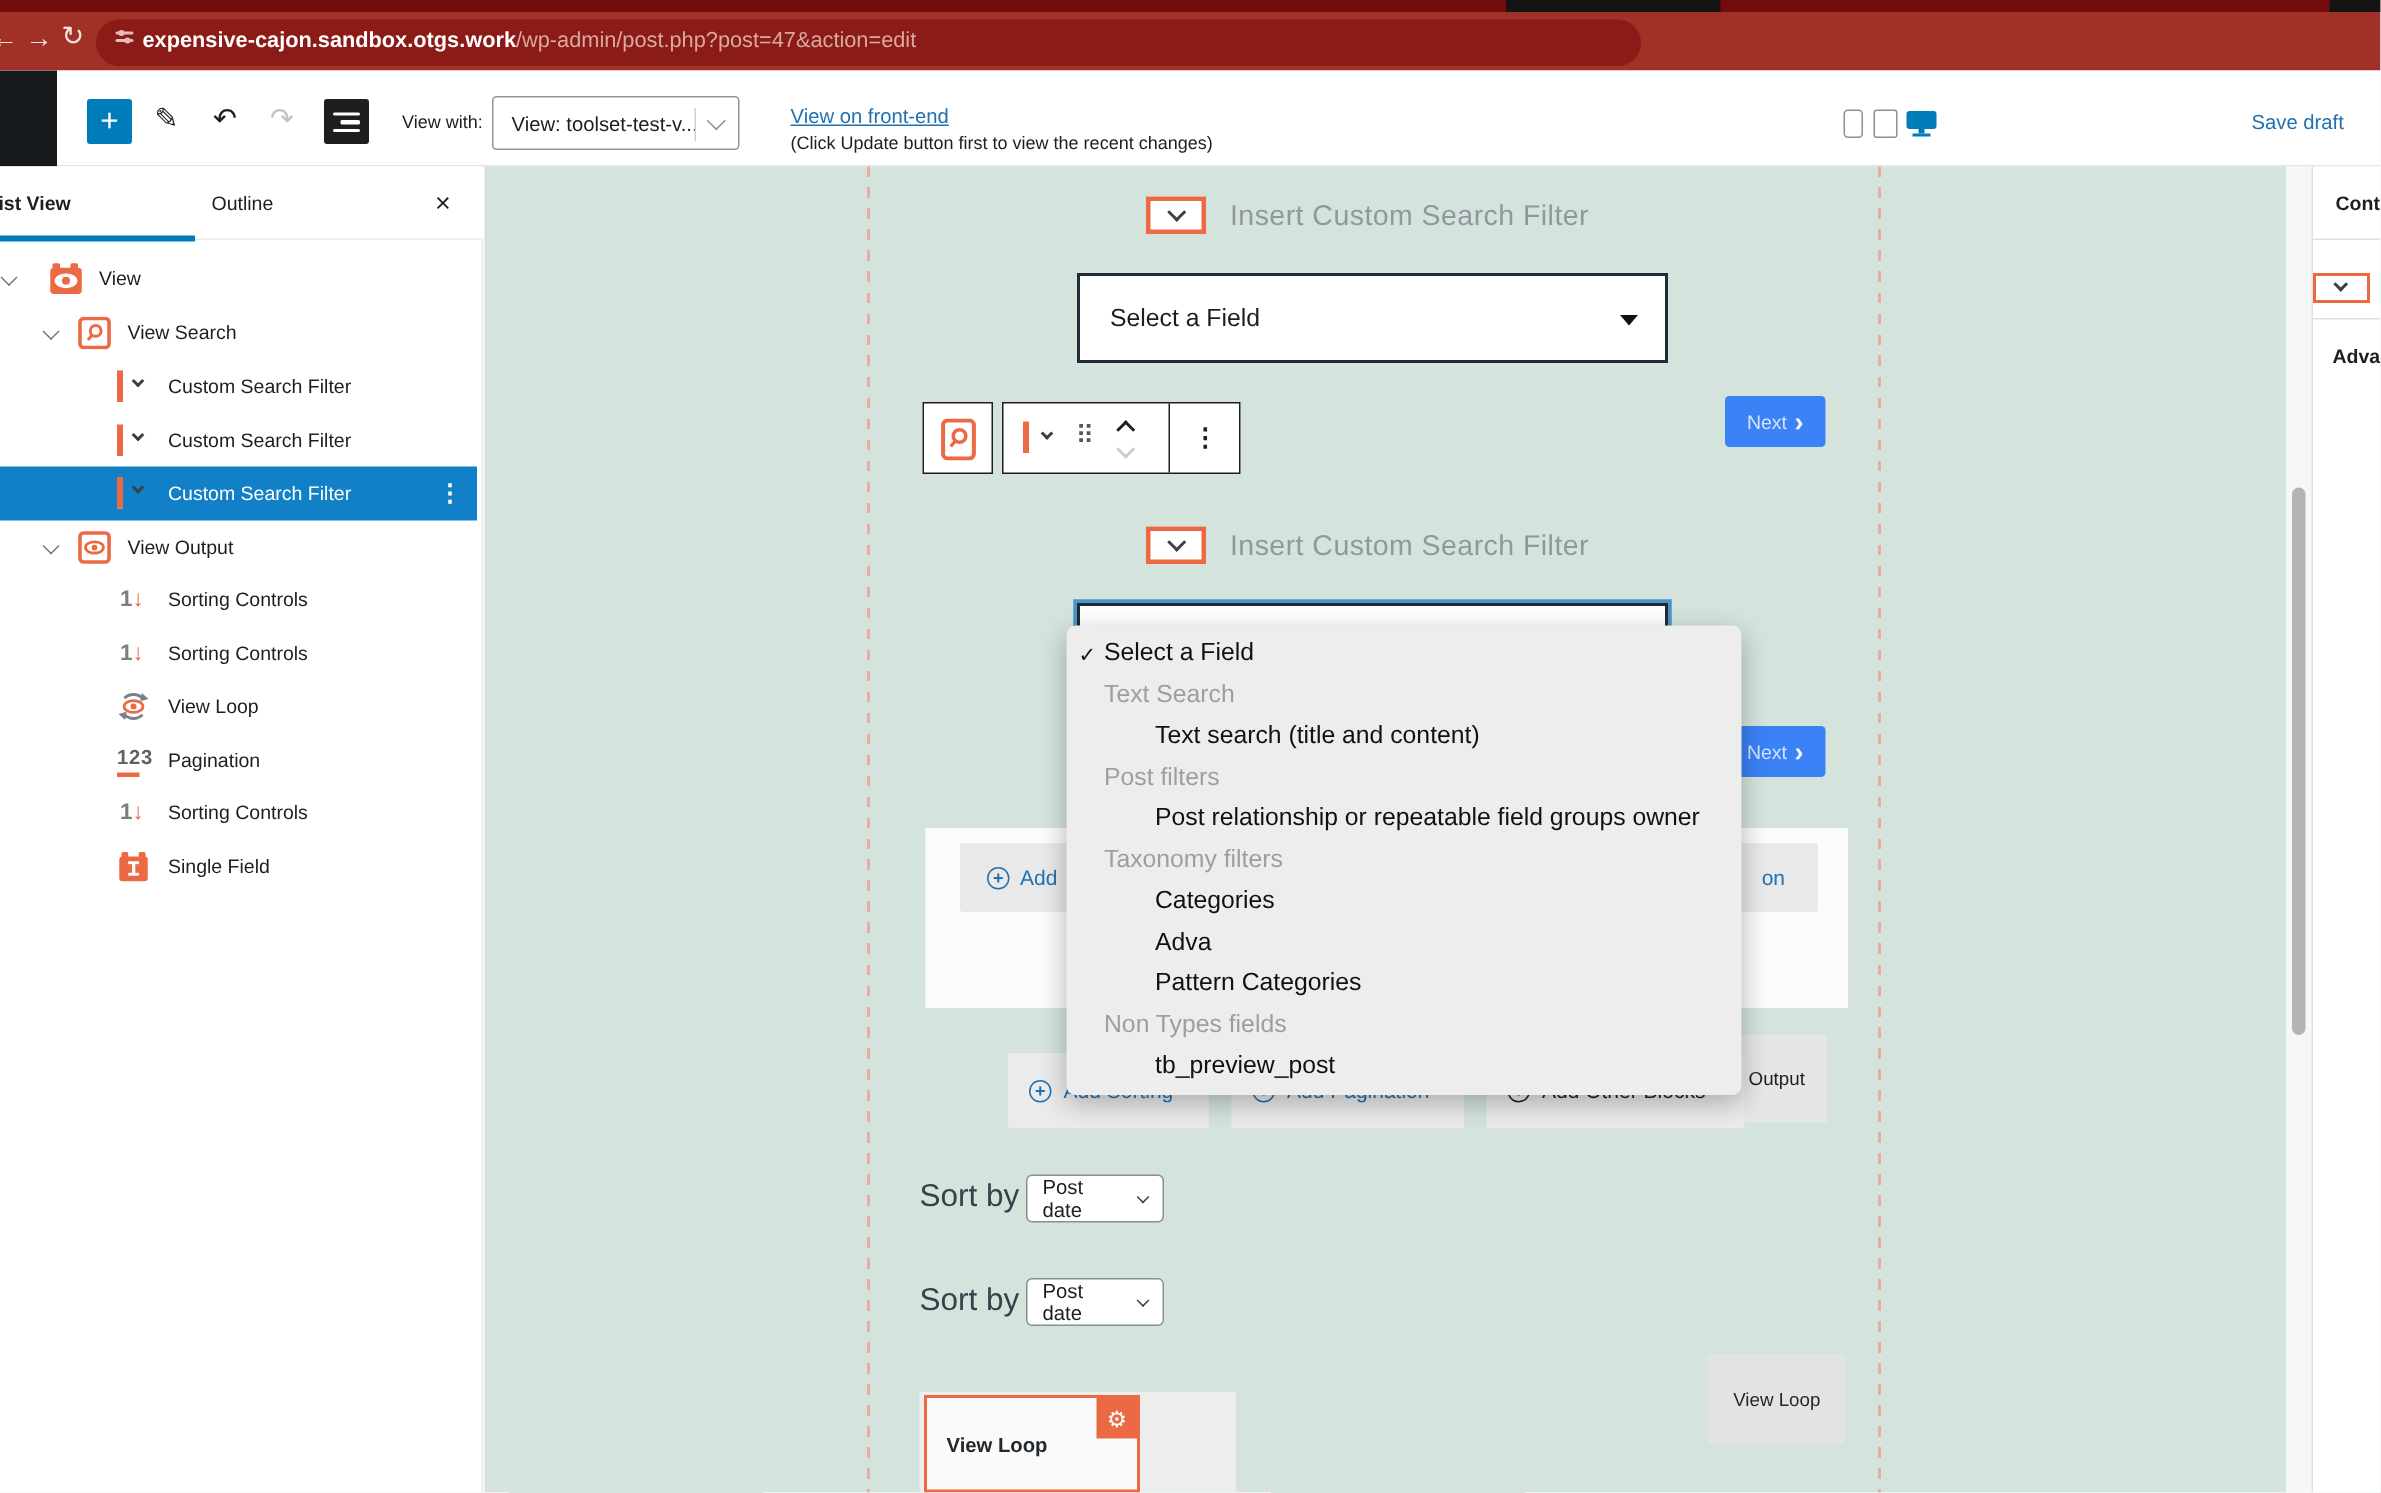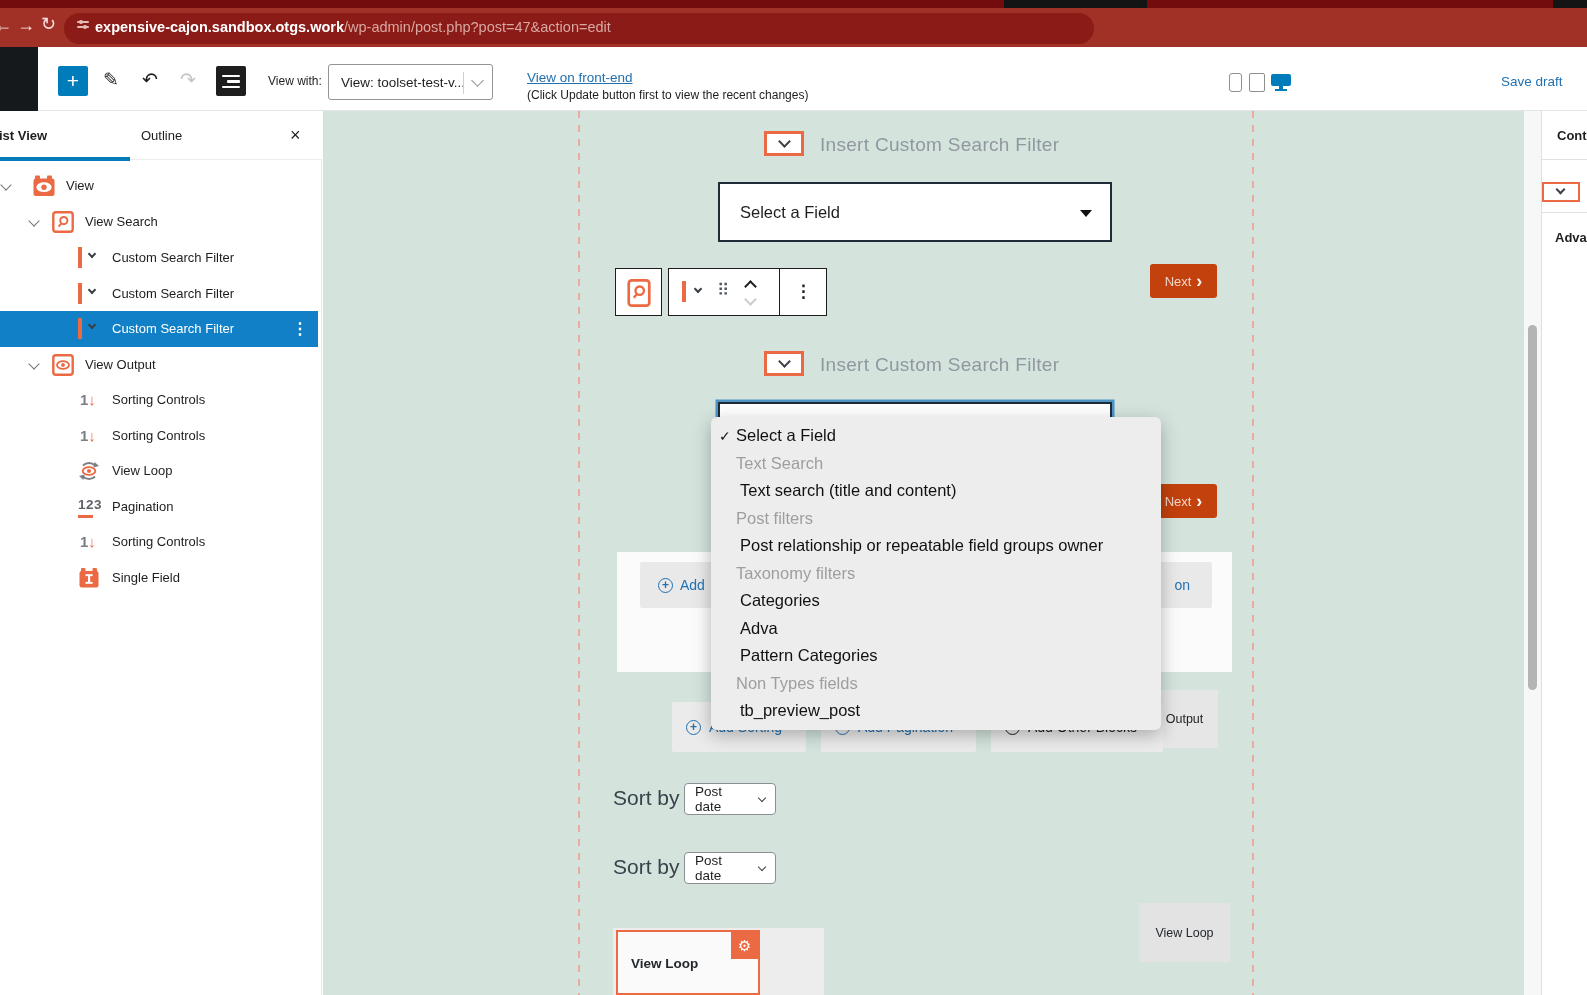--- a/index.html
+++ b/index.html
@@ -81,21 +81,21 @@
   .dash-line { top:111px; width:2px; height:884px;
     background-image:repeating-linear-gradient(to bottom, #eaaba1 0 7px, transparent 7px 14px); }
   .ins-icon { width:40px; height:25px; background:#fff; border:3px solid #ec6a43; }
   .ins-icon .c { position:absolute; left:13px; top:3px; width:9px; height:9px; border-right:2.8px solid #3a4046; border-bottom:2.8px solid #3a4046; transform:rotate(45deg); }
   .ins-txt { font-size:19px; font-weight:400; color:#91979f; letter-spacing:.3px; }
   .big-select { width:394px; height:60px; background:#fff; border:2.6px solid #1f2c38; }
   .big-select .val { position:absolute; left:20px; top:19px; font-size:16.5px; color:#1e1e1e; }
   .big-select .tri { position:absolute; right:18px; top:26px; width:0; height:0; border-left:6px solid transparent; border-right:6px solid transparent; border-top:7px solid #111; }
   .focused { box-shadow:0 0 0 2.5px #4f94c6; }
   .blk-toolbar { background:#fff; border:1.3px solid #1e1e1e; }
-  .next-btn { width:67px; height:34px; background:#c2410c; border-radius:3px; display:flex; align-items:center; justify-content:center; gap:5px; }
+  .next-btn { width:67px; height:34px; background:#3b82f6; border-radius:3px; display:flex; align-items:center; justify-content:center; gap:5px; }
   .next-btn .t { color:rgba(255,255,255,.78); font-size:13px; }
   .next-btn .a { color:rgba(255,255,255,.95); font-size:18px; line-height:14px; font-weight:700; }
   .mover { position:absolute; width:9px; height:9px; border-width:2px; }
   .search-panel { background:#fbfbfc; }
   .chip { background:#e9e9e9; border-radius:2px; display:flex; align-items:center; }
   .cplus { display:inline-flex; width:15px; height:15px; border:1.6px solid currentColor; border-radius:50%; align-items:center; justify-content:center; font-size:12px; font-weight:700; flex:none; }
   .chip .ctxt { font-size:14px; }
   .blue { color:#2271b1; } .dark { color:#1e1e1e; }
   .output-box { background:#e6e6e6; display:flex; align-items:center; justify-content:center; }
   .output-box span { font-size:12.5px; color:#1e1e1e; }
@@ -109,21 +109,21 @@
   .loop-lbl { font-size:13.5px; font-weight:700; color:#23282d; }
   .loop-ghost { background:#e3e3e4; display:flex; align-items:center; justify-content:center; font-size:12.5px; color:#23282d; }
 
   
   .dropdown { left:711px; top:417px; width:450px; height:313px; background:#ededed; border-radius:6px;
     box-shadow:0 5px 18px rgba(0,0,0,.28); z-index:50; padding-top:5px; }
   .dd-row { height:27.5px; display:flex; align-items:center; font-size:16.5px; white-space:nowrap; }
   .dd-check { width:17px; margin-left:8px; color:#111; font-size:14px; flex:none; }
   .dd-sel { color:#111; }
   .dd-group { color:#9e9e9e; padding-left:25px; }
-  .dd-opt { color:#111; padding-left:29px; }
+  .dd-opt { color:#111; padding-left:59px; }
 
   
   .scroll-track { left:1524px; top:111px; width:17px; height:884px; background:#f6f7f7; }
   .scroll-thumb { left:1528px; top:325px; width:9px; height:365px; background:#b4b4b4; border-radius:4.5px; }
   .right-panel { left:1541px; top:111px; width:46px; height:884px; background:#fff; border-left:1px solid #e0e0e0; }
   .rp-txt { font-size:13px; font-weight:700; color:#1e1e1e; white-space:nowrap; }
   .rp-div { left:1541px; width:46px; height:1px; background:#e0e0e0; }
   .rp-icon { left:1542px; top:182px; width:38px; height:20px; background:#fff; border:2.6px solid #ec6a43; }
   .rp-icon .c { position:absolute; left:13px; top:2px; width:7px; height:7px; border-right:2.4px solid #3a4046; border-bottom:2.4px solid #3a4046; transform:rotate(45deg); }
 </style>

